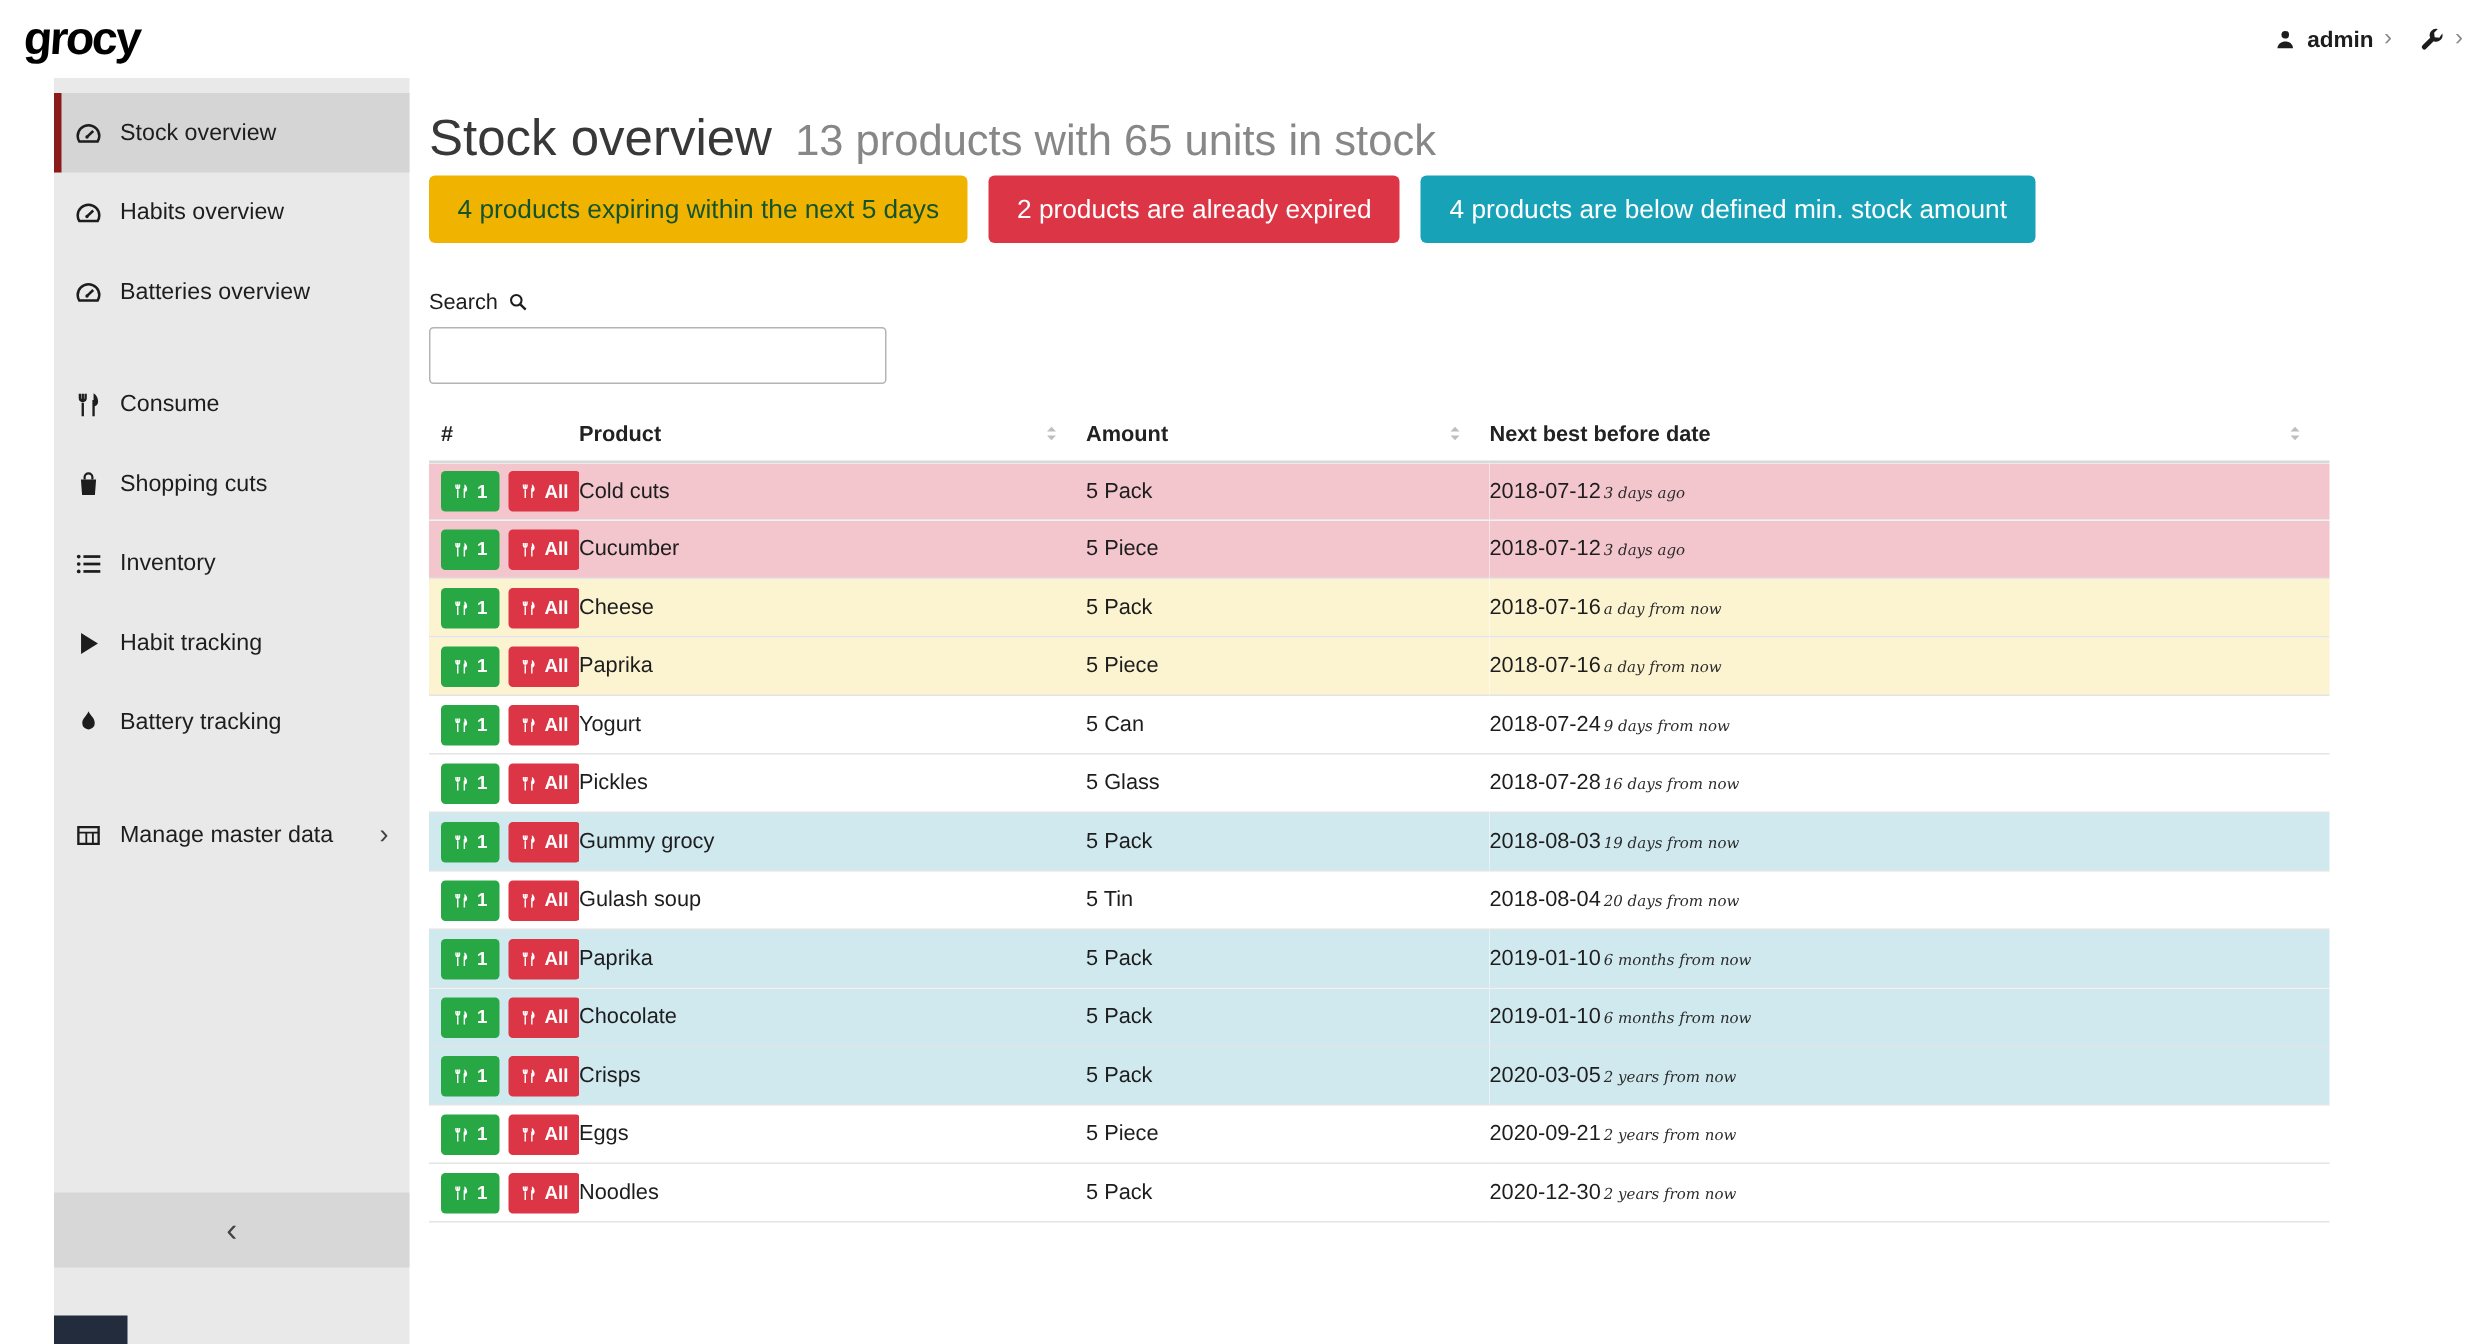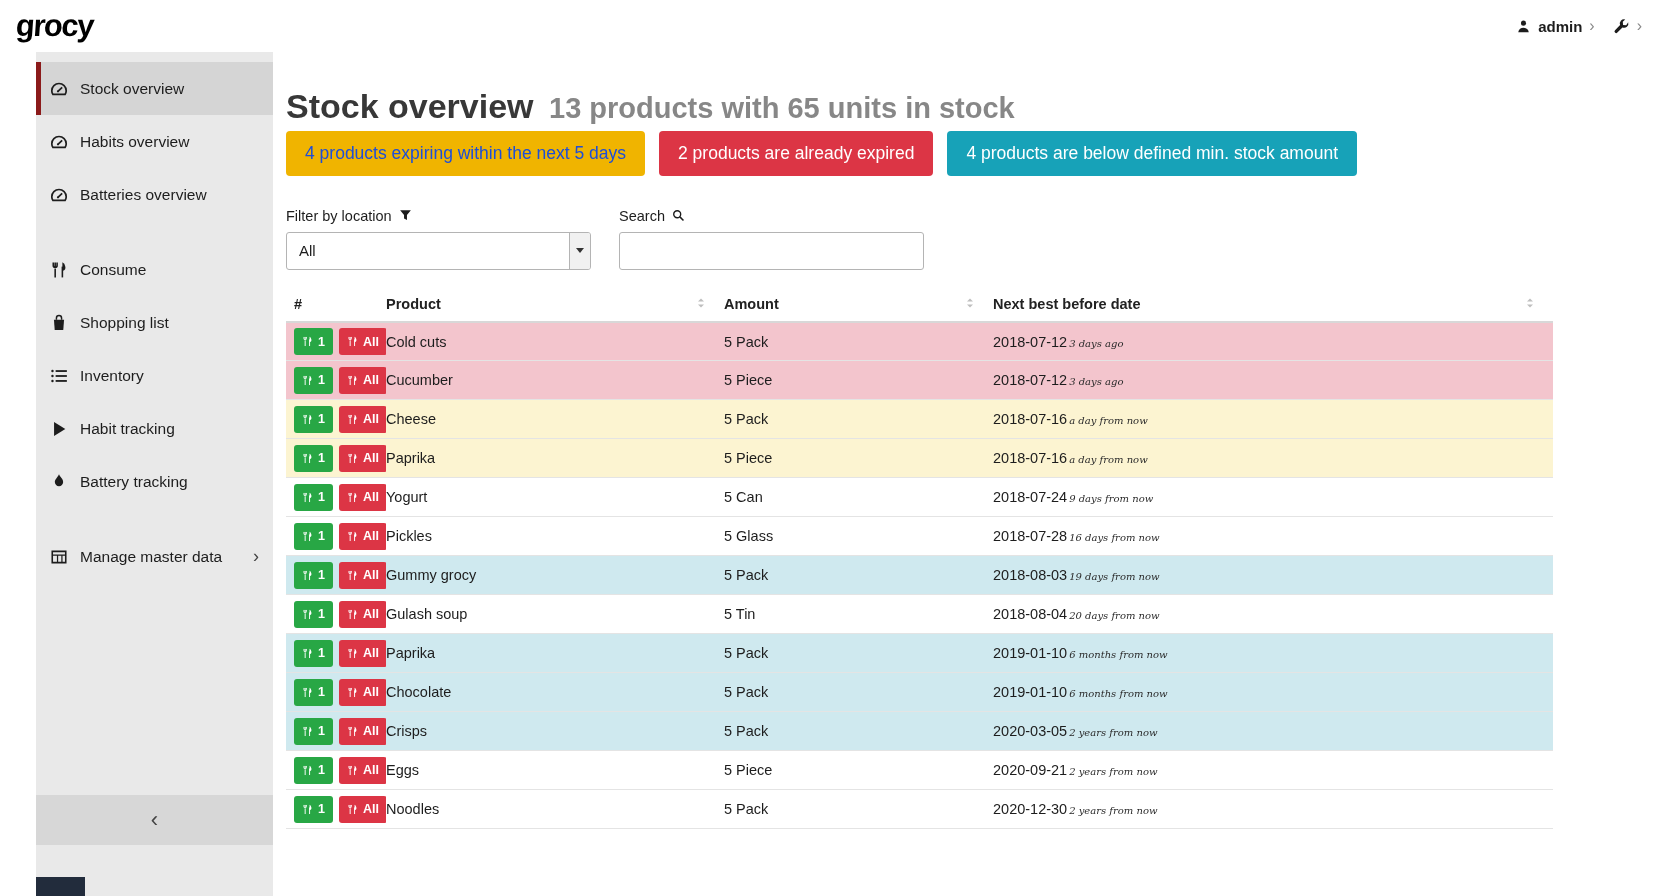--- a/index.html
+++ b/index.html
@@ -36,28 +36,28 @@
   .sb-gap { height:22px; }
   .sb-chevron { margin-left:auto; color:#444; font-size:18px; }
   .sb-footer { margin-top:auto; }
   .collapse-bar { height:50px; background:#d7d7d7; display:flex; align-items:center;
     justify-content:center; color:#444; font-size:22px; cursor:pointer; margin-bottom:51px; }
   .corner-box { position:absolute; left:0; bottom:0; width:49px; height:19px;
     background:#222c3c; }
 
   
   .main { flex:1; padding:18px 105px 0 13px; background:#fff; overflow:hidden; }
-  .page-title { font-size:34px; font-weight:700; color:#383838; margin-top:16px; line-height:1.2; }
+  .page-title { font-size:34px; font-weight:400; color:#383838; margin-top:2px; line-height:1.2; }
   .page-title .subtitle { color:#878787; font-size:29px; margin-left:6px; }
 
   .alerts { display:flex; gap:14px; margin-top:4px; }
   .alert { height:45px; display:flex; align-items:center; padding:0 19px;
     border-radius:4px; font-size:17.5px; border:none; cursor:pointer;
     font-family:"Liberation Sans",sans-serif; white-space:nowrap; }
-  .alert-warning { background:var(--accent-warning,#f0b400); color:#1d4ed8; }
+  .alert-warning { background:var(--accent-warning,#f0b400); color:#14532d; }
   .alert-danger  { background:var(--accent-danger,#dc3545); color:#fff; }
   .alert-info    { background:var(--accent-info,#17a2b8); color:#fff; }
 
   .controls { display:flex; gap:28px; margin-top:32px; }
   .control-label { display:flex; align-items:center; gap:7px; font-size:14.5px;
     margin-bottom:8px; color:#1d1d1d; }
   .control-label .icon { width:13px; height:13px; color:#1d1d1d; }
   .select { width:305px; height:38px; border:1px solid #b4b4b4; border-radius:3px;
     background:#fff; display:flex; align-items:center; font-size:15px;
     padding-left:12px; cursor:pointer; overflow:hidden; }
@@ -168,21 +168,21 @@
             </span>
             <span class="sb-label">Consume</span>
           </div>
           <div class="sb-item">
             <span class="icon ">
               <svg viewBox="0 0 16 16">
                 <path d="M3.5 5h9l-.7 9.2H4.2z" fill="currentColor"></path>
                 <path d="M5.7 5V3.7a2.3 2.3 0 0 1 4.6 0V5" fill="none" stroke="currentColor" stroke-width="1.3"></path>
               </svg>
             </span>
-            <span class="sb-label">Shopping list</span>
+            <span class="sb-label">Shopping cuts</span>
           </div>
           <div class="sb-item">
             <span class="icon ">
               <svg viewBox="0 0 16 16">
                 <circle cx="2.2" cy="3.6" r="1.1" fill="currentColor"></circle>
                 <circle cx="2.2" cy="8" r="1.1" fill="currentColor"></circle>
                 <circle cx="2.2" cy="12.4" r="1.1" fill="currentColor"></circle>
                 <rect x="5" y="2.8" width="10" height="1.6" fill="currentColor"></rect>
                 <rect x="5" y="7.2" width="10" height="1.6" fill="currentColor"></rect>
                 <rect x="5" y="11.6" width="10" height="1.6" fill="currentColor"></rect>
@@ -233,36 +233,20 @@
         <span class="subtitle">13 products with 65 units in stock</span>
       </h1>
 
       <div class="alerts">
           <button class="alert alert-warning">4 products expiring within the next 5 days</button>
           <button class="alert alert-danger">2 products are already expired</button>
           <button class="alert alert-info">4 products are below defined min. stock amount</button>
         </div>
 
       <div class="controls">
-        <div class="control">
-          <div class="control-label">
-            <span>Filter by location</span>
-            <span class="icon" style="width:13px;height:13px">
-                <svg viewBox="0 0 16 16">
-                  <path d="M1.4 1.4h13.2L9.8 7.3v6.2L6.2 11.7V7.3z" fill="currentColor"></path>
-                </svg>
-              </span>
-          </div>
-          <div class="select">
-            <span>All</span>
-            <span class="select-caret-box">
-                <span class="caret-down"></span>
-              </span>
-          </div>
-        </div>
         <div class="control">
           <div class="control-label">
             <span>Search</span>
             <span class="icon" style="width:13px;height:13px">
                 <svg viewBox="0 0 16 16">
                   <circle cx="6.4" cy="6.4" r="4.3" fill="none" stroke="currentColor" stroke-width="1.7"></circle>
                   <path d="M9.7 9.7l4.4 4.4" stroke="currentColor" stroke-width="1.9"></path>
                 </svg>
               </span>
           </div>

